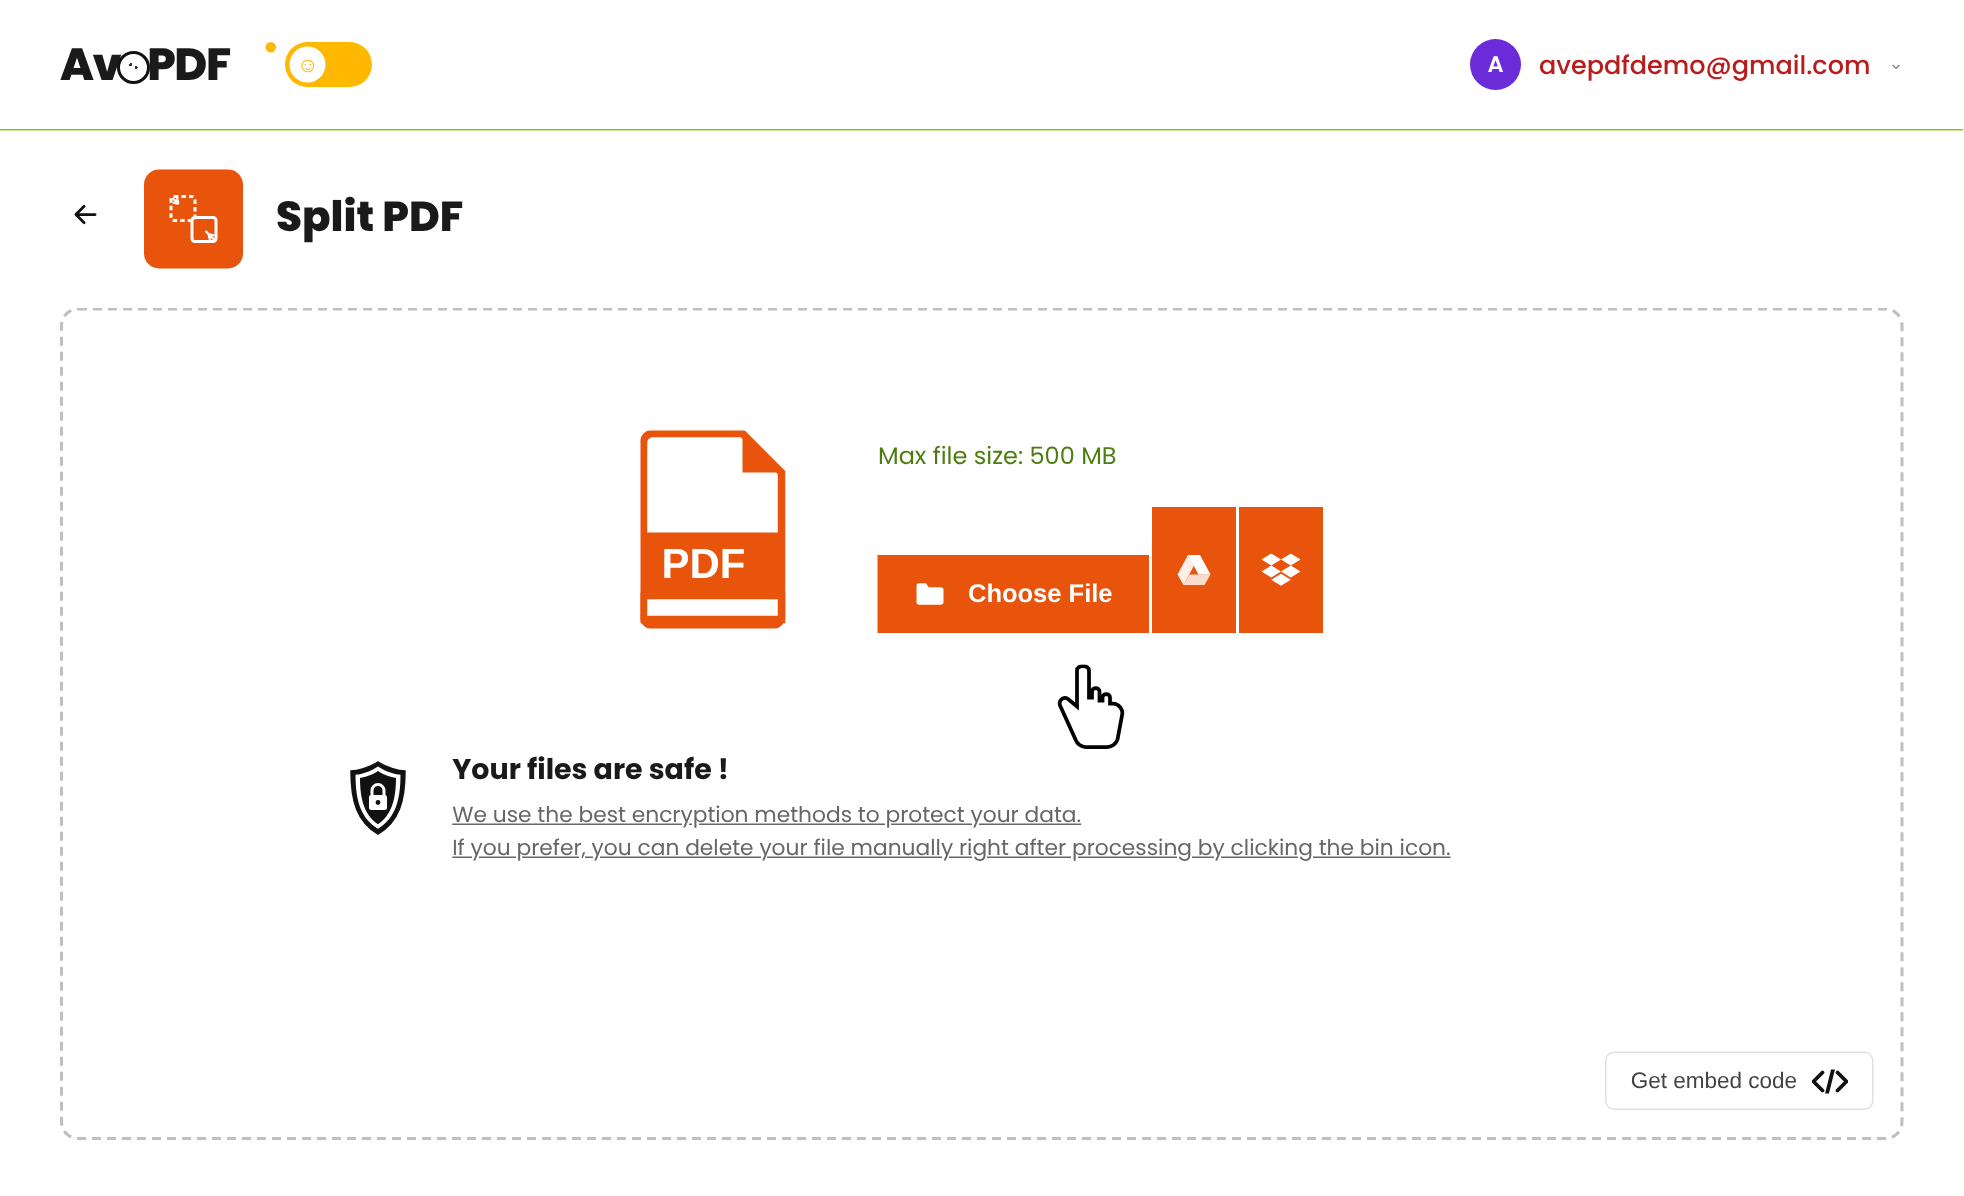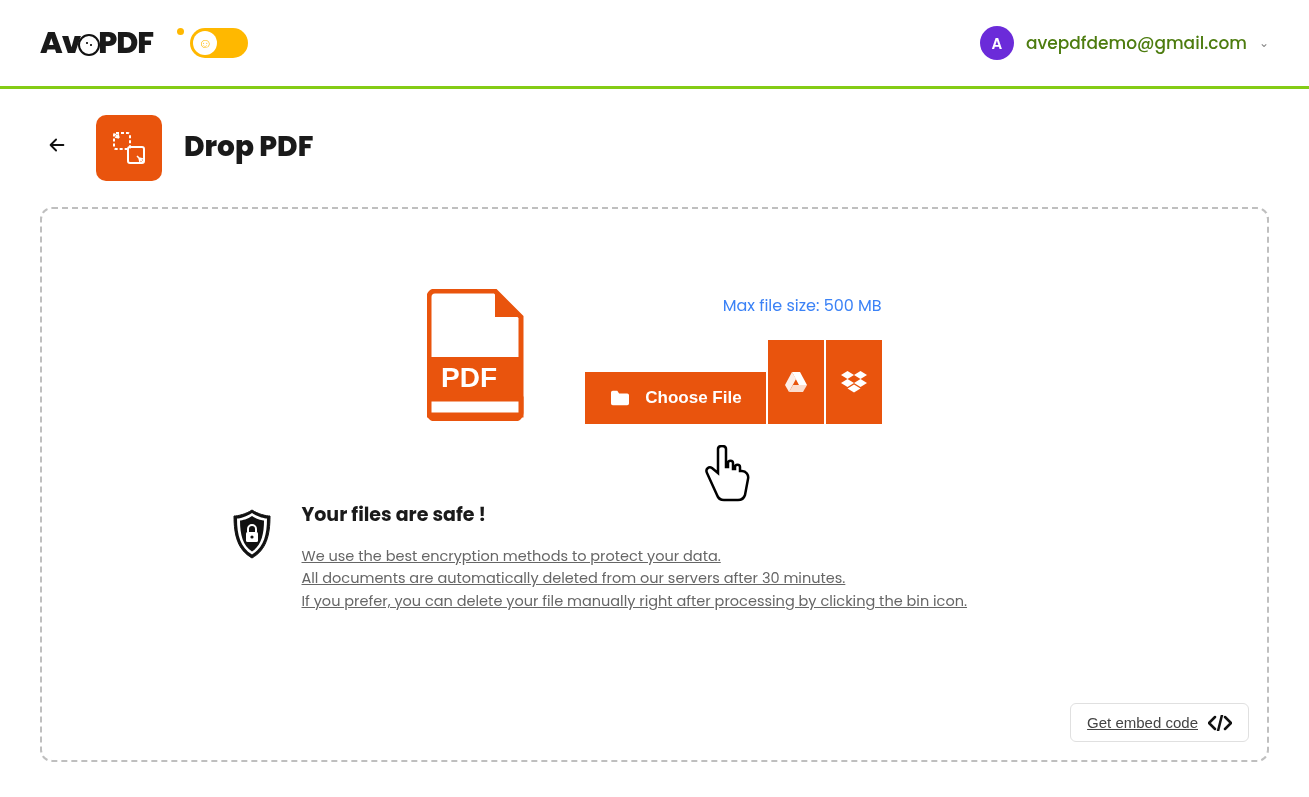--- a/index.html
+++ b/index.html
@@ -9,21 +9,21 @@
   color: #1a1a1a;
   width: 1309px;
   height: 797px;
   overflow: hidden;
 }
 .header {
   display: flex;
   align-items: center;
   justify-content: space-between;
   padding: 20px 40px 20px 40px;
-  border-bottom: 3px solid #84cc16;
+  border-bottom: 1px solid #84cc16;
 }
 .header-left {
   display: flex;
   align-items: center;
   gap: 24px;
 }
 .logo {
   font-size: 30px;
   font-weight: 800;
   letter-spacing: -1px;
@@ -89,21 +89,21 @@
   color: #fff;
   display: flex;
   align-items: center;
   justify-content: center;
   font-weight: 600;
   font-size: 15px;
 }
 .user-email {
   font-size: 17px;
   font-weight: 500;
-  color: #4d7c0f;
+  color: #b91c1c;
 }
 .chevron {
   color: #888;
   font-size: 12px;
 }
 .page-header {
   display: flex;
   align-items: center;
   gap: 22px;
   padding: 26px 40px 18px 40px;
@@ -147,23 +147,22 @@
 }
 .pdf-icon-wrap { width: 102px; }
 .drop-right {}
 .drop-heading {
   font-size: 30px;
   font-weight: 800;
   margin-bottom: 28px;
 }
 .maxsize {
   font-size: 16px;
-  color: #3b82f6;
+  color: #4d7c0f;
   margin-bottom: 22px;
-  text-align: right;
 }
 .btn-row {
   display: flex;
   gap: 2px;
 }
 .choose-btn {
   display: flex;
   align-items: center;
   gap: 14px;
   background: #E9540D;
@@ -195,21 +194,21 @@
   gap: 28px;
   margin: 72px auto 0 auto;
   max-width: 870px;
   align-items: flex-start;
   padding-left: 10px;
 }
 .shield-wrap { flex-shrink: 0; margin-top: 8px; }
 .safe-heading {
   font-size: 19px;
   font-weight: 700;
-  margin-bottom: 16px;
+  margin-bottom: 6px;
 }
 .safe-text p {
   font-size: 14.5px;
   color: #666;
   line-height: 1.55;
   text-decoration: underline;
 }
 .embed-btn {
   position: absolute;
   bottom: 18px;
@@ -217,21 +216,20 @@
   border: 1px solid #e0e0e0;
   background: #fff;
   border-radius: 6px;
   padding: 10px 16px;
   display: flex;
   align-items: center;
   gap: 10px;
   cursor: pointer;
   font-size: 15px;
   color: #444;
-  text-decoration: underline;
 }
 </style>
 </head>
 <body>
 
 <div class="header">
   <div class="header-left">
     <div class="logo">
       <span>Av</span>
         <span class="e-globe"></span>
@@ -263,21 +261,21 @@
   </div>
   <div class="tool-icon">
     <svg width="40" height="40" viewBox="0 0 40 40">
       <rect x="5" y="5" width="16" height="16" rx="2" fill="none" stroke="#fff" stroke-width="2" stroke-dasharray="3 2"></rect>
       <rect x="19" y="19" width="16" height="16" rx="2" fill="none" stroke="#fff" stroke-width="2"></rect>
       <path d="M10 10 L6 6 M10 10 l-1 -4 M10 10 l-4 -1" stroke="#fff" stroke-width="1.5" fill="none"></path>
       <path d="M28 28 L34 34 M30 30 l1 4 M30 30 l4 1" stroke="#fff" stroke-width="1.5" fill="none"></path>
     </svg>
   </div>
   <div>
-    <h1 class="page-title">Drop PDF</h1>
+    <h1 class="page-title">Split PDF</h1>
   </div>
 </div>
 
 <div class="dropzone">
 
   <div class="drop-main">
     <div class="pdf-icon-wrap">
       <svg width="102" height="132" viewBox="0 0 102 132">
         <path d="M8 2 h60 l26 26 v96 a6 6 0 0 1 -6 6 H8 a6 6 0 0 1 -6 -6 V8 a6 6 0 0 1 6 -6 z" fill="#fff" stroke="#E9540D" stroke-width="5"></path>
         <path d="M68 2 v26 h26" fill="#E9540D"></path>
@@ -324,21 +322,20 @@
         <path d="M22 5 C17 8.5 10 10.5 7 10.5 c0 17 3.5 29 15 36 c11.5 -7 15 -19 15 -36 c-3 0 -10 -2 -15 -5.5 z" fill="#fff"></path>
         <path d="M22 8 C18 11 12 12.5 10 12.5 c0 14.5 3 25 12 31 c9 -6 12 -16.5 12 -31 c-2 0 -8 -1.5 -12 -4.5 z" fill="#111"></path>
         <rect x="16" y="24" width="12" height="10" rx="1.5" fill="#fff"></rect>
         <path d="M18 24 v-3 a4 4 0 0 1 8 0 v3" fill="none" stroke="#fff" stroke-width="2"></path>
         <circle cx="22" cy="29" r="1.6" fill="#111"></circle>
       </svg>
     </div>
     <div class="safe-text">
       <h3 class="safe-heading">Your files are safe !</h3>
       <p>We use the best encryption methods to protect your data.</p>
-      <p>All documents are automatically deleted from our servers after 30 minutes.</p>
       <p>If you prefer, you can delete your file manually right after processing by clicking the bin icon.</p>
     </div>
   </div>
 
   <button class="embed-btn">
     <span>Get embed code</span>
     <svg width="24" height="16" viewBox="0 0 24 16">
       <path d="M7 2 L1 8 L7 14 M17 2 L23 8 L17 14 M14 0 L10 16" stroke="#111" stroke-width="2.5" fill="none" stroke-linecap="round" stroke-linejoin="round"></path>
     </svg>
   </button>

